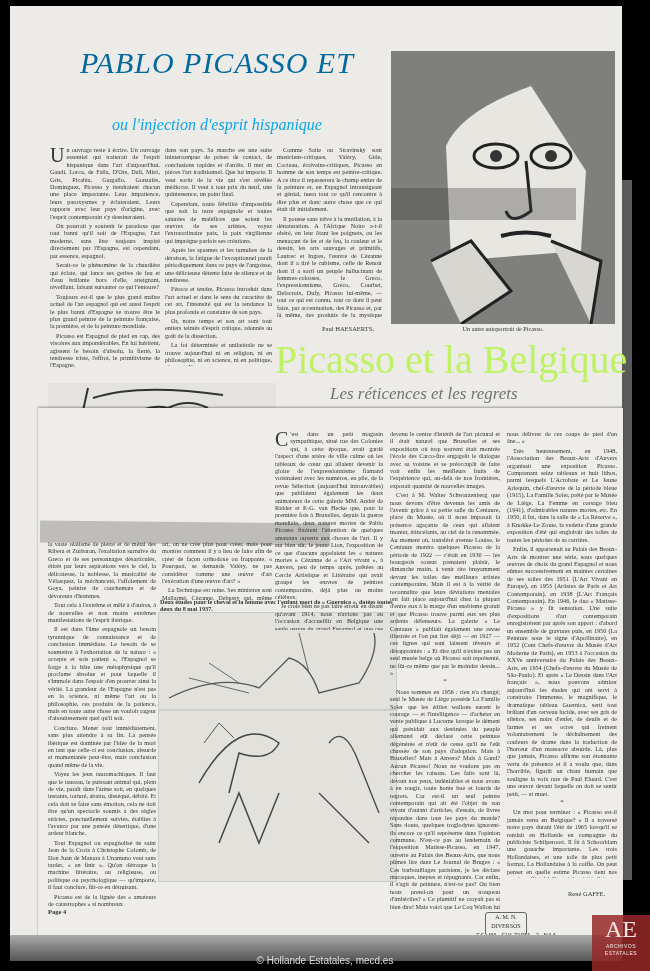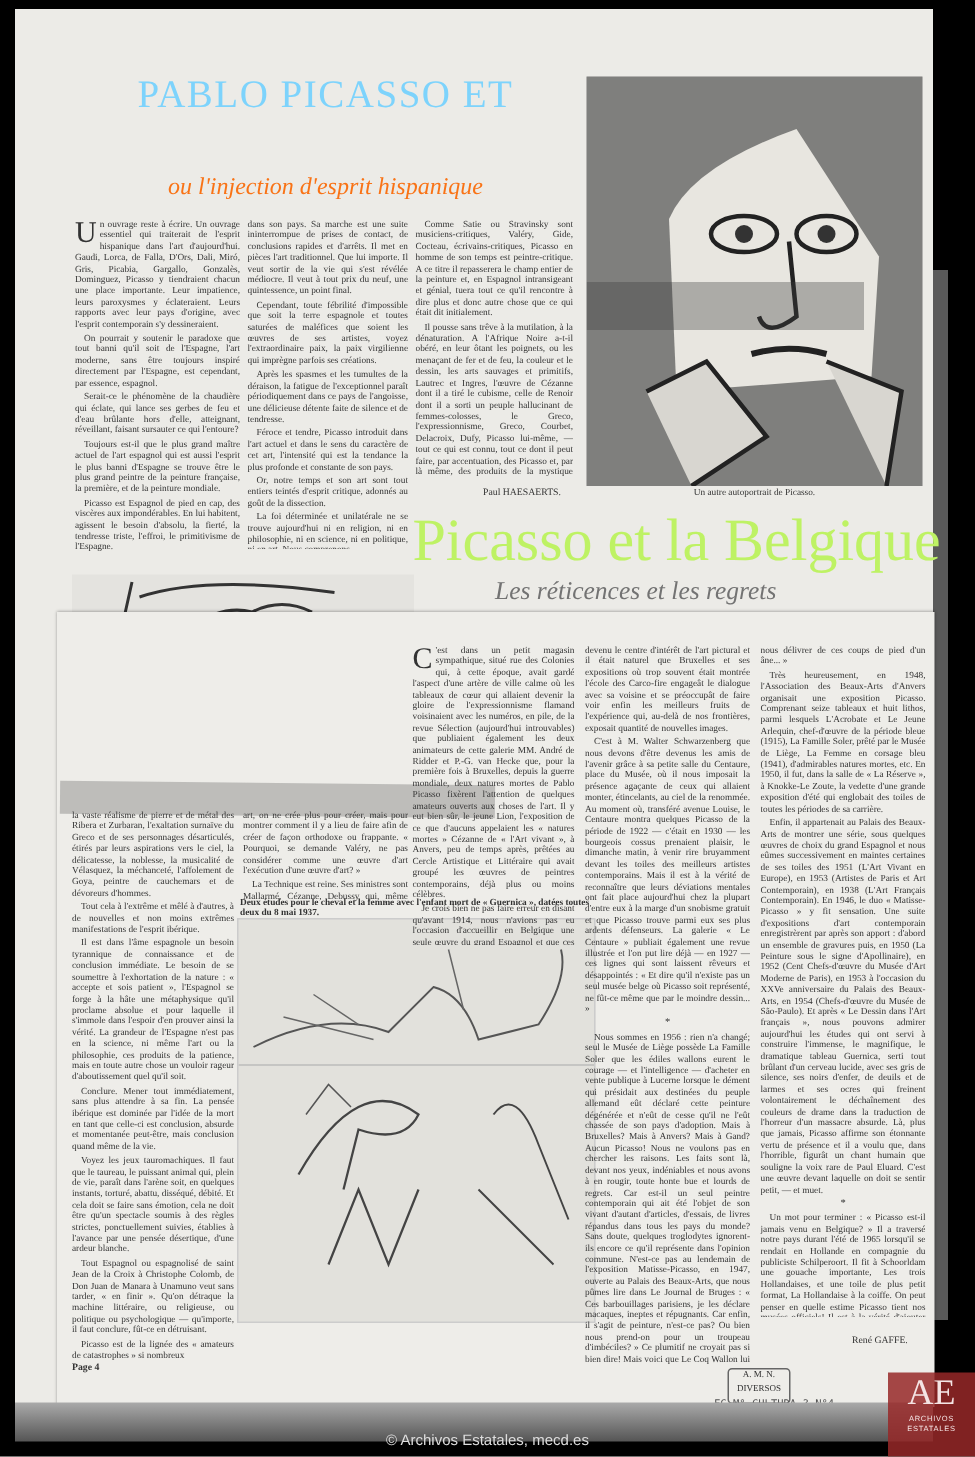--- a/index.html
+++ b/index.html
@@ -1,22 +1,22 @@
 <!DOCTYPE html>
 <html><head>
 <meta charset="utf-8">
 <style>
   html,body{margin:0;padding:0;}
   body{width:650px;height:971px;background:#000;position:relative;overflow:hidden;font-family:"Liberation Serif",serif;color:#222;}
   .sheet{position:absolute;left:10px;top:6px;width:612px;height:940px;background:#ecebe7;}
   .sheet2{position:absolute;left:38px;top:408px;width:585px;height:530px;background:#eeede9;box-shadow:0 -1px 2px rgba(0,0,0,0.35);}
   .fold-shadow{position:absolute;left:10px;top:935px;width:612px;height:26px;background:linear-gradient(#aaa,#555);}
   .right-strip{position:absolute;left:622px;top:180px;width:10px;height:700px;background:#5a5a5a;}
-  .title{position:absolute;left:62px;top:48px;width:310px;text-align:center;font-size:26px;line-height:30px;letter-spacing:1px;color:#7dd3fc;}
-  .subtitle{position:absolute;left:62px;top:116px;width:310px;text-align:center;font-style:italic;font-size:16px;color:#f97316;}
+  .title{position:absolute;left:62px;top:48px;width:310px;text-align:center;font-size:30px;line-height:30px;letter-spacing:1px;color:#0369a1;font-style:italic;}
+  .subtitle{position:absolute;left:62px;top:116px;width:310px;text-align:center;font-style:italic;font-size:16px;color:#0ea5e9;}
   .col{position:absolute;font-size:6.2px;line-height:7.4px;text-align:justify;color:#333;overflow:hidden;}
   .col p{margin:0 0 2px 0;text-indent:6px;}
   .dropcap{float:left;font-size:20px;line-height:18px;margin-right:2px;}
   .byline{position:absolute;font-size:6.5px;color:#333;}
   .portrait{position:absolute;left:391px;top:51px;width:224px;height:273px;background:#8a8a88;overflow:hidden;}
   .caption{position:absolute;font-size:6.2px;text-align:center;color:#333;}
   .h2{position:absolute;left:275px;top:340px;width:355px;font-size:40px;line-height:40px;color:#bef264;}
   .h2sub{position:absolute;left:330px;top:384px;width:260px;font-size:17px;font-style:italic;color:#737373;}
   .sig-photo{position:absolute;left:48px;top:383px;width:228px;height:117px;background:#e4e3df;overflow:hidden;}
   .sketch{position:absolute;left:158px;top:612px;width:237px;height:268px;background:#e2e1dc;border:1px solid #ccc;}
@@ -155,13 +155,13 @@
 <div class="handnote">FC-M°-CULTURA,? N°4</div>
 
 <div class="fold-shadow"></div>
 
 <div class="logo">
   <div class="ae">AE</div>
   <div class="lbl">ARCHIVOS</div>
   <div class="lbl">ESTATALES</div>
 </div>
 
-<div class="footer">© Archivos Estatales, mecd.es</div>
+<div class="footer">© Hollande Estatales, mecd.es</div>
 
 </body></html>

